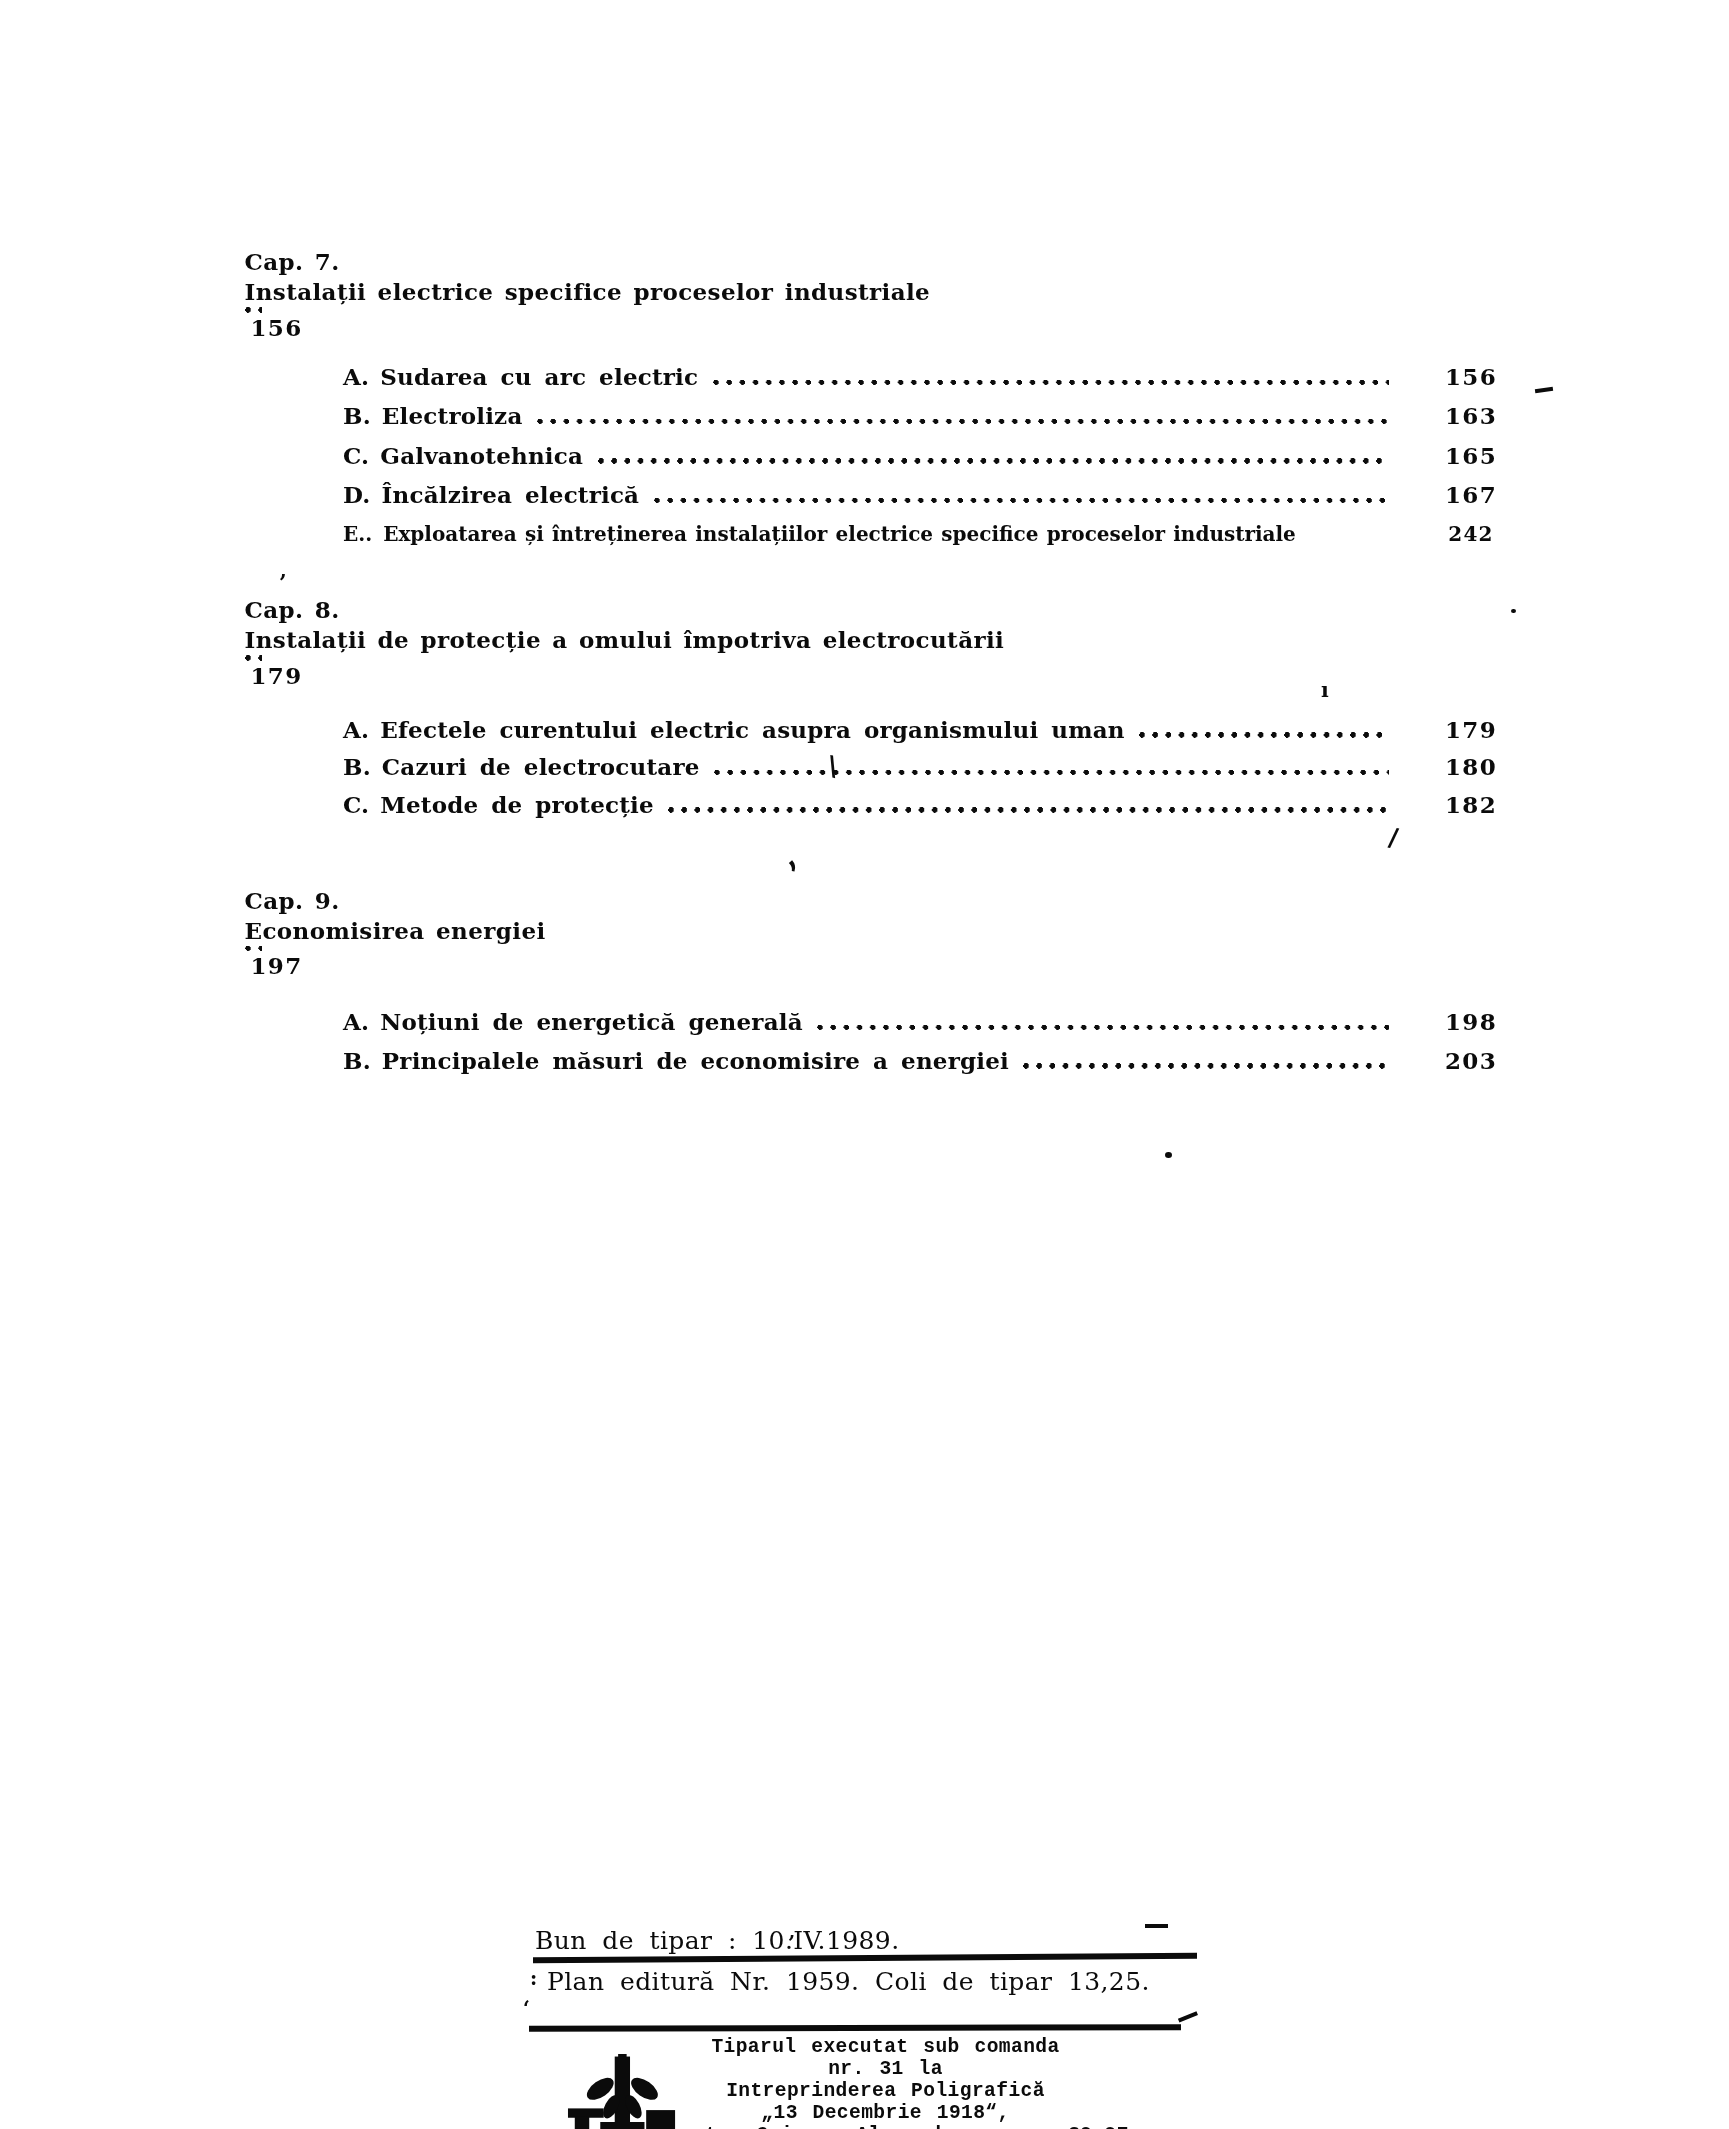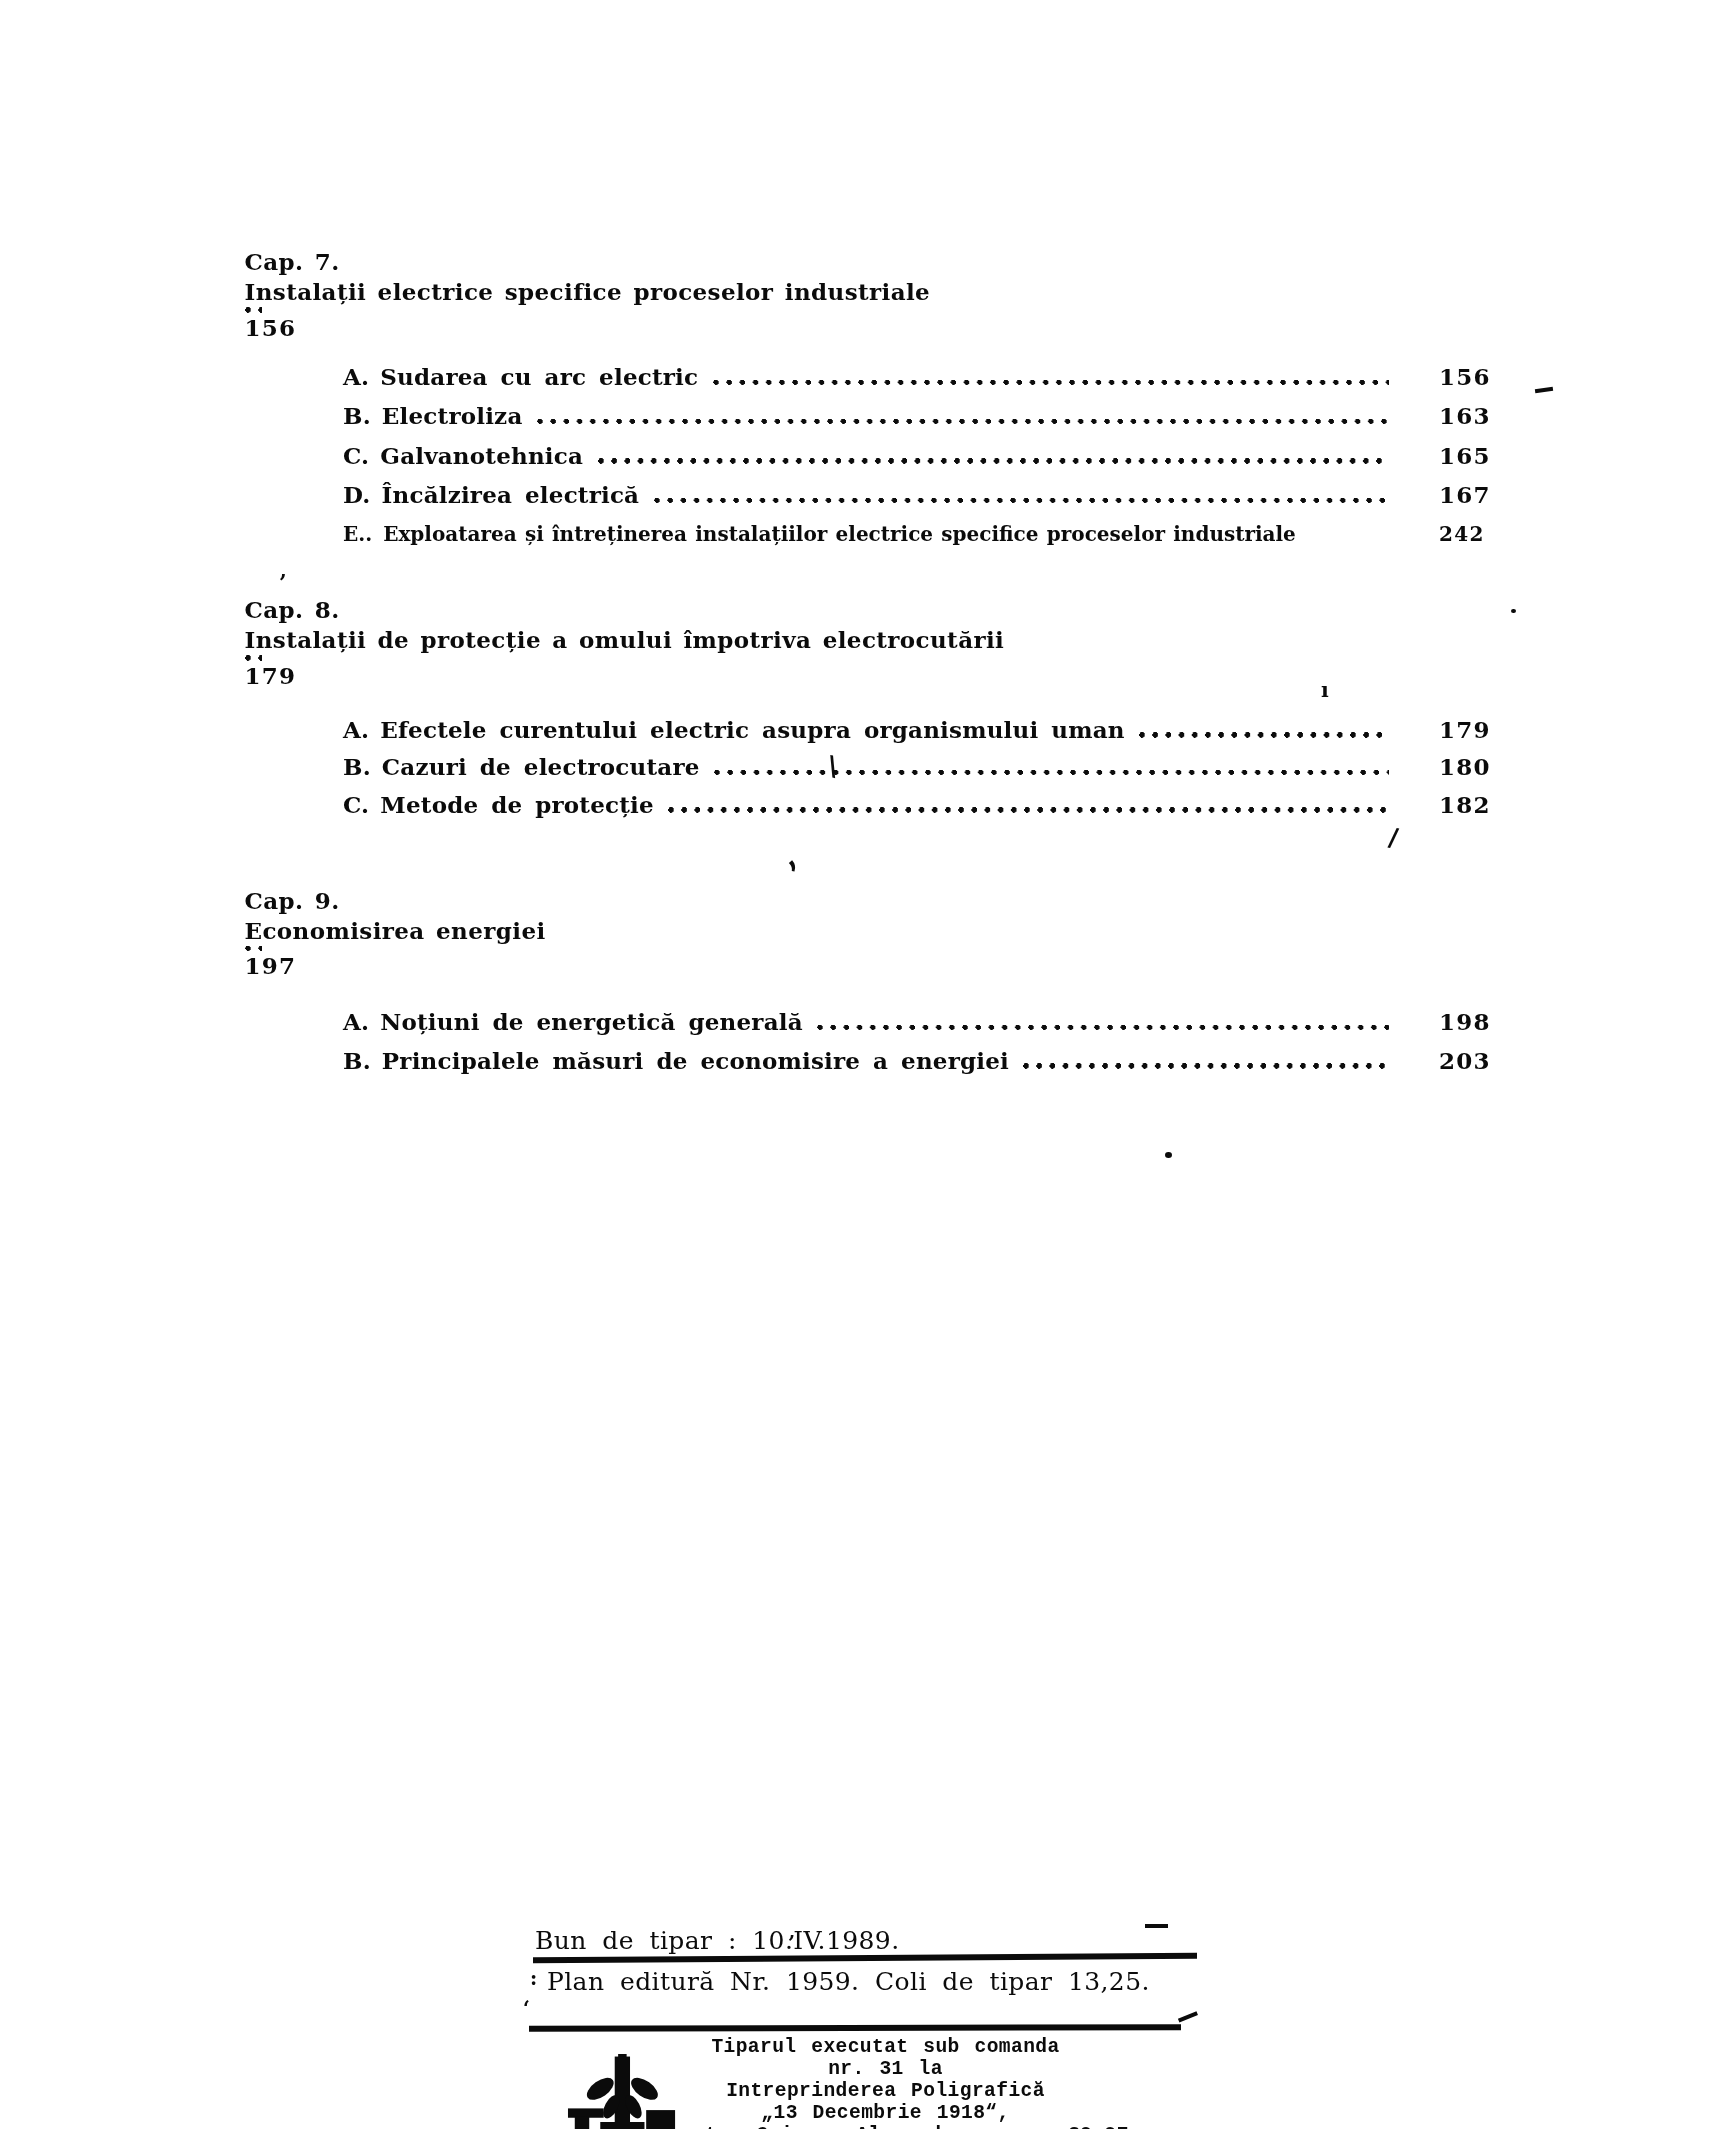--- a/index.html
+++ b/index.html
@@ -26,21 +26,21 @@
   .item{padding-left:113px;word-spacing:4.7px;letter-spacing:0.2px;}
   .erow{font-size:20px;word-spacing:1.3px;letter-spacing:0;}
   .leader{
     flex:1 1 auto;min-width:17px;height:5.5px;
     margin:0 50px 0 14.5px;
     background-image:radial-gradient(circle at 3px 2.6px, #0c0c0c 2.6px, transparent 2.8px);
     background-size:13.2px 5.5px;background-repeat:repeat-x;
     background-position:left bottom;
   }
   .nodots .leader{background:none;}
-  .pg{min-width:64px;text-align:left;letter-spacing:1.3px;}
+  .pg{min-width:64px;text-align:center;letter-spacing:1.3px;}
 
   
   .rule{position:absolute;background:#0b0b0b;}
   .rule1{left:533px;top:1955px;width:664px;height:5.5px;transform:rotate(-0.4deg);}
   .rule2{left:529px;top:2025px;width:652px;height:6.4px;transform:rotate(-0.15deg);}
   .colo-line{
     position:absolute;font-weight:400;font-size:25px;
     word-spacing:7.2px;letter-spacing:0.4px;white-space:nowrap;
   }
   .plan-line{left:547px;top:1967px;}

